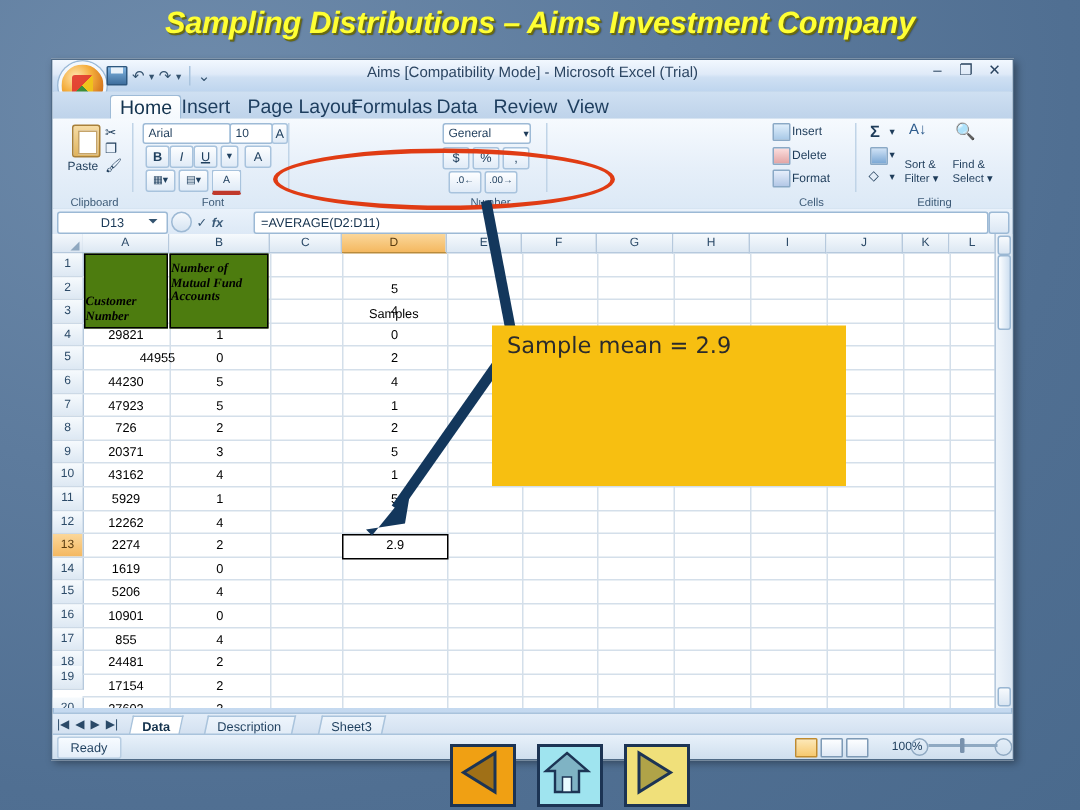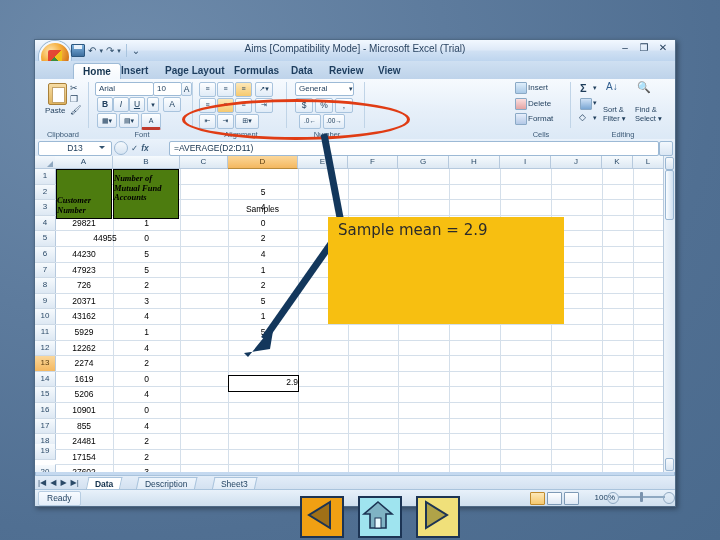--- a/index.html
+++ b/index.html
@@ -72,21 +72,21 @@
   .qat .save::after{content:"";position:absolute;left:2px;top:0;width:8px;height:4px;background:#e8f1fa;}
   .sep{width:1px;height:13px;background:#a9c4de;margin:0 2px;}
   
   .xl-tabs{
     position:absolute;left:0;top:21px;right:0;height:18px;
     background:linear-gradient(180deg,#cfe0f2 0%,#bed3ea 100%);
     border-bottom:1px solid #9ebbd7;
   }
   .xl-tab{
     position:absolute;top:2px;height:16px;line-height:16px;
-    font-size:10px;color:#1d3d5e;padding:0 6px;white-space:nowrap;font-weight:bold;
+    font-size:13px;color:#1d3d5e;padding:0 6px;white-space:nowrap;
   }
   .xl-tab.active{
     background:linear-gradient(180deg,#ffffff 0%,#f3f8fd 100%);
     border:1px solid #9ebbd7;border-bottom:none;border-radius:3px 3px 0 0;
     top:2px;height:17px;line-height:16px;color:#13334f;
   }
   .help-ico{position:absolute;right:46px;top:22px;width:13px;height:13px;border-radius:50%;
     background:radial-gradient(circle at 35% 30%,#bcd9f3,#3f7fbd);border:1px solid #2e6496;}
   .help-ico::after{content:"?";position:absolute;left:3.5px;top:-1px;font-size:9px;color:#fff;font-weight:bold;}
   .mini-win{position:absolute;right:6px;top:22px;display:flex;gap:7px;}
@@ -169,21 +169,21 @@
   .gcell{position:absolute;font-size:8.5px;color:#000;overflow:hidden;white-space:nowrap;}
   .gline-v{position:absolute;width:1px;background:#d4dfea;}
   .gline-h{position:absolute;height:1px;background:#d4dfea;}
   .hdrbox{
     position:absolute;background:#4d7c0f;border:1.4px solid #000;
     font-family:"Liberation Serif", serif;font-weight:bold;font-style:italic;
     font-size:8.5px;color:#000;line-height:9.5px;
   }
   .selcell{
     position:absolute;border:1.6px solid #000;background:#fff;
-    font-size:8.5px;color:#000;text-align:right;line-height:12px;margin-top:19px;
+    font-size:8.5px;color:#000;text-align:center;line-height:12px;
   }
   
   .vsb{position:absolute;right:0;top:0;bottom:0;width:11px;background:linear-gradient(90deg,#eef4fa,#dce7f3);border-left:1px solid #b6c9dd;}
   .vsb .thumb{position:absolute;left:1px;right:1px;top:14px;height:48px;background:linear-gradient(90deg,#fbfdff,#cfe0f1);border:1px solid #9ab7d3;border-radius:2px;}
   .vsb .arw{position:absolute;left:1px;right:1px;height:11px;background:linear-gradient(180deg,#f7fafd,#d9e5f2);border:1px solid #9ab7d3;border-radius:2px;}
   
   .xl-sheets{
     position:absolute;left:0;bottom:16px;right:0;height:14px;
     background:linear-gradient(180deg,#e3edf8,#d2e0f0);
     border-top:1px solid #a9c3dc;
@@ -242,20 +242,21 @@
   .navbtn{position:absolute;width:40px;height:38px;border:2px solid #1c3454;}
   #nav-back{left:300px;top:2px;background:#f0a013;}
   #nav-home{left:358px;top:2px;background:#9fe4ef;}
   #nav-fwd{left:416px;top:2px;background:#f0e07a;}
 </style>
 </head>
 <body>
 
 <div id="slide">
 
+  <div id="title">Sampling Distributions – Aims Investment Company</div>
 
   <div id="excel">
     <div class="xl-frame"></div>
 
     <div class="xl-titlebar">
       <div class="xl-title-text">Aims  [Compatibility Mode] - Microsoft Excel (Trial)</div>
       <div class="xl-winbtns">
         <div class="xl-winbtn">–</div>
         <div class="xl-winbtn">❐</div>
         <div class="xl-winbtn">✕</div>
@@ -313,35 +314,20 @@
         <div class="btn-s" style="left:38px;top:18px;width:14px;height:13px;line-height:13px;text-decoration:underline">U</div>
         <div class="btn-s" style="left:56px;top:18px;width:10px;height:13px;line-height:13px;font-size:7px">▾</div>
         <div class="btn-s" style="left:72px;top:18px;width:16px;height:13px;line-height:13px">A</div>
         <div class="btn-s" style="left:6px;top:34px;width:18px;height:13px;line-height:13px;font-size:7px">▦▾</div>
         <div class="btn-s" style="left:28px;top:34px;width:18px;height:13px;line-height:13px;font-size:7px">▤▾</div>
         <div class="btn-s" style="left:50px;top:34px;width:18px;height:13px;line-height:13px;font-size:7px;border-bottom:3px solid #c0392b">A</div>
         <div class="glabel">Font</div>
         <div class="gdiv"></div>
       </div>
 
-      <div class="rgroup" style="left:160px;width:92px">
-        <div class="btn-s" style="left:4px;top:3px;width:15px;height:13px;line-height:12px;font-size:7px">≡</div>
-        <div class="btn-s" style="left:22px;top:3px;width:15px;height:13px;line-height:12px;font-size:7px">≡</div>
-        <div class="btn-s" style="left:40px;top:3px;width:15px;height:13px;line-height:12px;font-size:7px;background:linear-gradient(180deg,#fde8b8,#f6c96f)">≡</div>
-        <div class="btn-s" style="left:60px;top:3px;width:16px;height:13px;line-height:12px;font-size:7px">↗▾</div>
-        <div class="btn-s" style="left:4px;top:19px;width:15px;height:13px;line-height:12px;font-size:7px">≡</div>
-        <div class="btn-s" style="left:22px;top:19px;width:15px;height:13px;line-height:12px;font-size:7px;background:linear-gradient(180deg,#fde8b8,#f6c96f)">≡</div>
-        <div class="btn-s" style="left:40px;top:19px;width:15px;height:13px;line-height:12px;font-size:7px">≡</div>
-        <div class="btn-s" style="left:60px;top:19px;width:16px;height:13px;line-height:12px;font-size:7px">⇥</div>
-        <div class="btn-s" style="left:4px;top:35px;width:15px;height:13px;line-height:12px;font-size:7px">⇤</div>
-        <div class="btn-s" style="left:22px;top:35px;width:15px;height:13px;line-height:12px;font-size:7px">⇥</div>
-        <div class="btn-s" style="left:40px;top:35px;width:22px;height:13px;line-height:12px;font-size:7px">⊞▾</div>
-        <div class="glabel">Alignment</div>
-        <div class="gdiv"></div>
-      </div>
 
       <div class="rgroup" style="left:254px;width:76px">
         <div class="box" style="left:6px;top:3px;width:54px;height:12px">General</div>
         <div class="ctl" style="left:60px;top:6px;font-size:7px">▾</div>
         <div class="btn-s" style="left:6px;top:19px;width:16px;height:13px;line-height:12px">$</div>
         <div class="btn-s" style="left:26px;top:19px;width:16px;height:13px;line-height:12px">%</div>
         <div class="btn-s" style="left:46px;top:19px;width:16px;height:13px;line-height:12px">,</div>
         <div class="btn-s" style="left:10px;top:35px;width:20px;height:13px;line-height:12px;font-size:6.5px">.0←</div>
         <div class="btn-s" style="left:34px;top:35px;width:20px;height:13px;line-height:12px;font-size:6.5px">.00→</div>
         <div class="glabel">Number</div>

